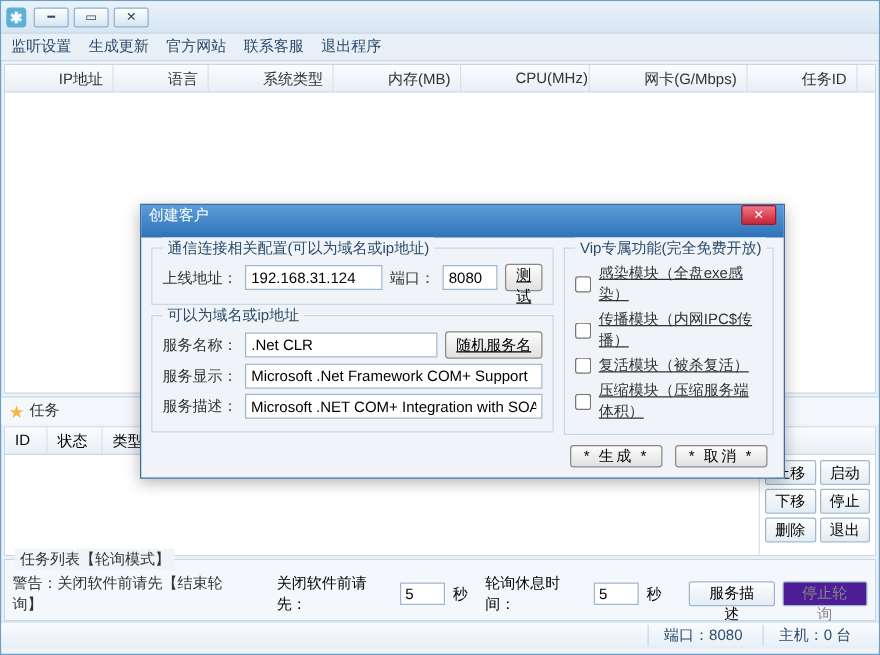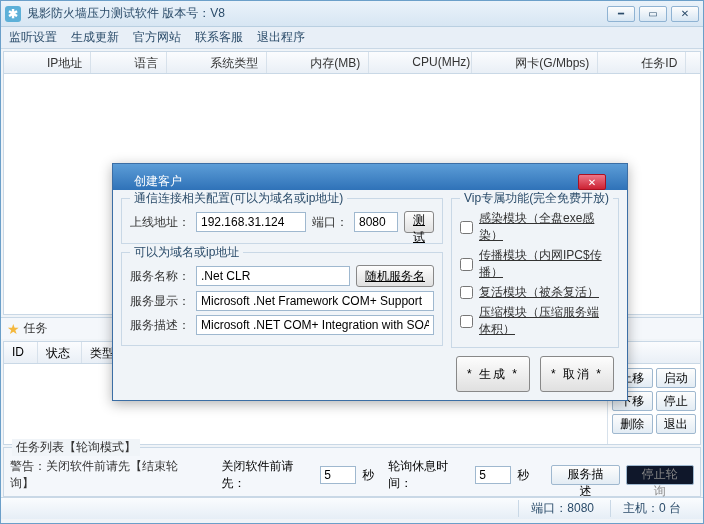--- a/index.html
+++ b/index.html
@@ -23,49 +23,48 @@
 .task-body { display:flex; height: 80px;}
 .task-empty { flex:1; border-right:1px solid #d7e1eb;}
 .task-buttons { width: 92px; padding: 4px; display: grid; grid-template-columns: 1fr 1fr; gap: 3px; align-content: start;}
 .task-buttons button { height: 20px; border:1px solid #9fb8cf; background:linear-gradient(#fdfdfd,#e3ecf4); border-radius:2px; cursor:pointer;}
 .queue-box { margin: 2px 2px 0 2px; border: 1px solid #c9d8e6; padding: 4px 6px; background: #f4f7fb; position: relative;}
 .queue-box legend { position:absolute; top:-9px; left:8px; background:#f0f4f8; padding:0 4px; color:#333;}
 .queue-row { display:flex; align-items:center; gap:6px; margin-top:6px;}
 .queue-row .warn{color:#333;}
 .queue-row input.small { width:36px; height:18px; border:1px solid #9fb8cf; padding:0 3px; background:#fff;}
 .queue-row button { height:20px; padding:0 10px; border:1px solid #9fb8cf; background:linear-gradient(#fdfdfd,#e3ecf4); border-radius:2px; cursor:pointer;}
-.queue-row button.disabled{color:#888; background:#0f172a; cursor:default;}
+.queue-row button.disabled{color:#888; background:#4c1d95; cursor:default;}
 .statusbar { height:22px; border-top:1px solid #c9d8e6; background:linear-gradient(#fafcfe,#e6eef6); display:flex; justify-content:flex-end; align-items:center; gap:16px; padding:0 22px; color:#2b4c6a;}
 .statusbar .cell{border-left:1px solid #c9d8e6; padding-left:12px;}
 .modal { position:absolute; left:112px; top:163px; width:516px; border:1px solid #3b6ea5; background:#f0f4f8; box-shadow:0 3px 12px rgba(0,0,0,.3);}
-.modal-title { height:26px; background:linear-gradient(#5c9dd7,#2f72b8); display:flex; align-items:flex-end; padding:0 21px; color:#fff;}
+.modal-title { height:26px; background:linear-gradient(#5c9dd7,#2f72b8); display:flex; align-items:flex-start; padding:0 6px; color:#fff;}
 .modal-title .t{flex:1;}
 .modal-title .close{width:28px; height:16px; background:linear-gradient(#e78,#c23); border:1px solid #a12; border-radius:2px; display:flex; align-items:center; justify-content:center; color:#fff; cursor:pointer; font-size:10px;}
 .modal-body{display:flex; padding:8px; gap:8px;}
 .mcol{flex:1;}
 .group{border:1px solid #c9d8e6; padding:8px 8px 6px; margin-bottom:8px; position:relative; background:#f0f4f8;}
 .group .legend{position:absolute; top:-9px; left:8px; background:#f0f4f8; padding:0 4px; color:#2b4c6a;}
 .frow{display:flex; align-items:center; gap:6px; margin:4px 0;}
 .frow label{white-space:nowrap; color:#333;}
 .frow input[type=text]{height:20px; border:1px solid #9fb8cf; padding:0 4px; background:#fff; flex:1; min-width:0;}
 .frow input.addr{width:110px; flex:none;}
 .frow input.port{width:44px; flex:none;}
 .frow button{height:22px; padding:0 8px; border:1px solid #888; background:linear-gradient(#fdfdfd,#e0e0e0); border-radius:3px; cursor:pointer;text-decoration:underline;}
 .chk{display:flex; align-items:center; gap:6px; margin:3px 0; color:#333;text-decoration:underline;}
 .chk input{width:13px;height:13px;}
 .modal-actions{display:flex; gap:10px; justify-content:center; margin-top:4px;}
-.modal-actions button{height:36px; padding:0 10px; border:1px solid #888; background:linear-gradient(#fdfdfd,#e0e0e0); border-radius:3px; cursor:pointer; letter-spacing:2px;text-align:right;}
+.modal-actions button{height:18px; padding:0 10px; border:1px solid #888; background:linear-gradient(#fdfdfd,#e0e0e0); border-radius:3px; cursor:pointer; letter-spacing:2px;text-align:right;}
 </style>
 </head>
 <body>
 
 <div class="win">
   <div class="titlebar">
     <div class="app-icon">✱</div>
-    <div class="title">鬼影防火墙压力测试软件 版本号：V8</div>
     <div class="win-btns">
       <div class="win-btn">━</div>
       <div class="win-btn">▭</div>
       <div class="win-btn">✕</div>
     </div>
   </div>
   <div class="menubar">
     <span>监听设置</span>
     <span>生成更新</span>
     <span>官方网站</span>

